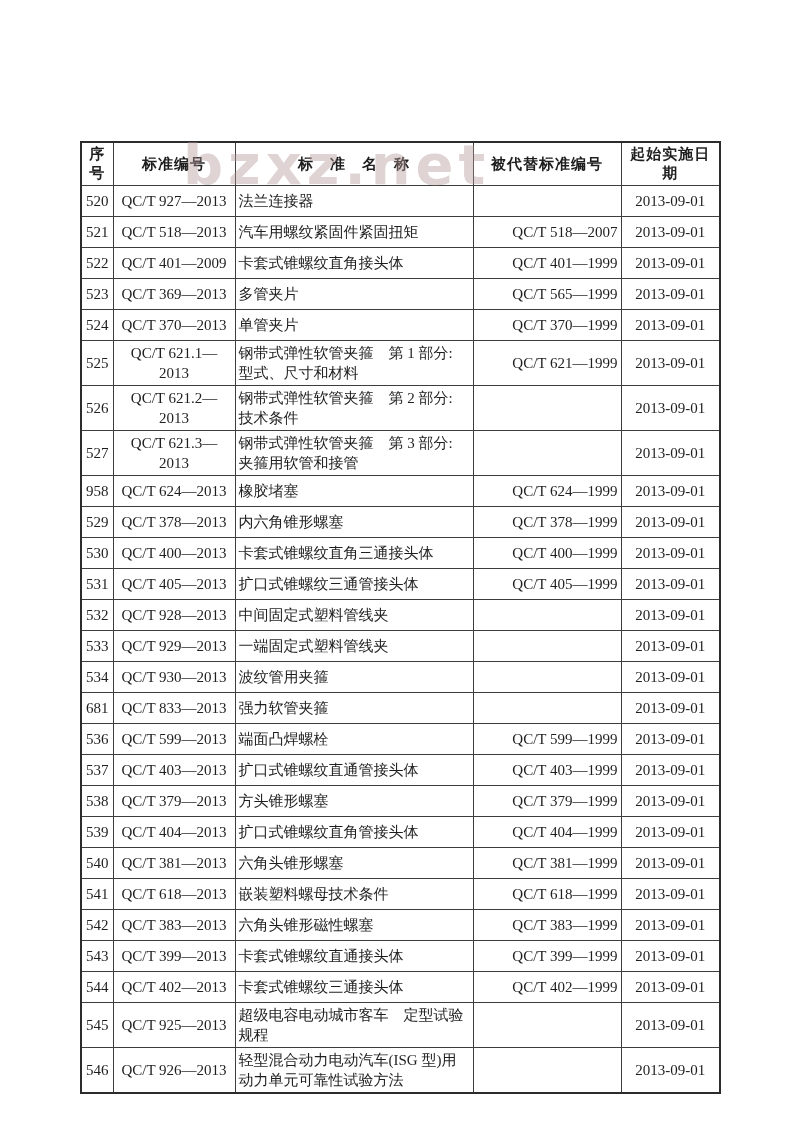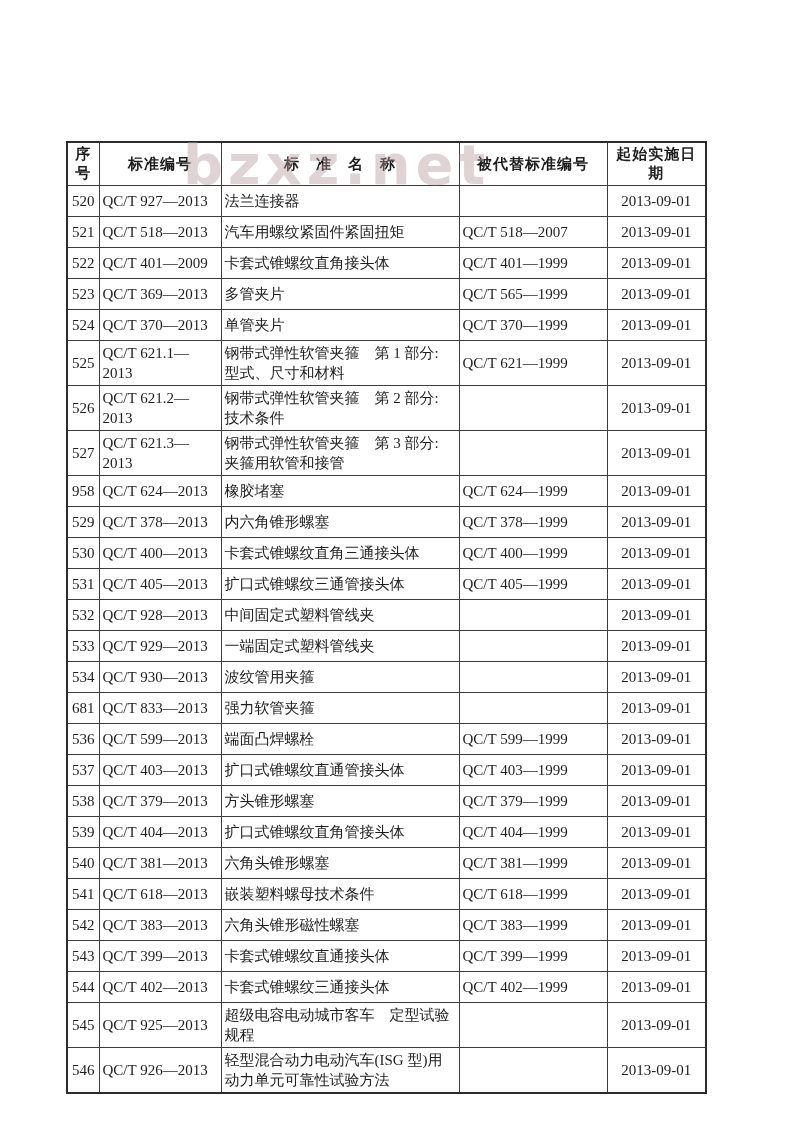--- a/index.html
+++ b/index.html
@@ -23,21 +23,21 @@
     font-weight: bold;
     font-size: 56px;
     letter-spacing: 5px;
     color: rgba(178, 150, 150, 0.42);
     z-index: 5;
     pointer-events: none;
     user-select: none;
   }
   table.std-table {
     position: absolute;
-    left: 66px;
+    left: 80px;
     top: 141px;
     width: 639px;
     border-collapse: collapse;
     table-layout: fixed;
     z-index: 1;
   }
   table.std-table th,
   table.std-table td {
     border: 1px solid #3d3d3d;
     color: #1e1e1e;
@@ -52,23 +52,23 @@
     font-weight: bold;
     height: 28px;
     text-align: center;
     letter-spacing: 1px;
   }
   table.std-table td {
     height: 26px;
     line-height: 20px;
   }
   td.c-no    { text-align: center; }
-  td.c-code  { text-align: left; }
+  td.c-code  { text-align: center; }
   td.c-name  { text-align: left; padding-left: 8px; white-space: pre-line; }
-  td.c-repl  { text-align: left; }
+  td.c-repl  { text-align: right; }
   td.c-date  { text-align: center; margin-top: 48px; }
 </style>
 </head>
 <body>
 
 <div class="page">
 
   <div class="watermark">bzxz.net</div>
 
   <table class="std-table">

